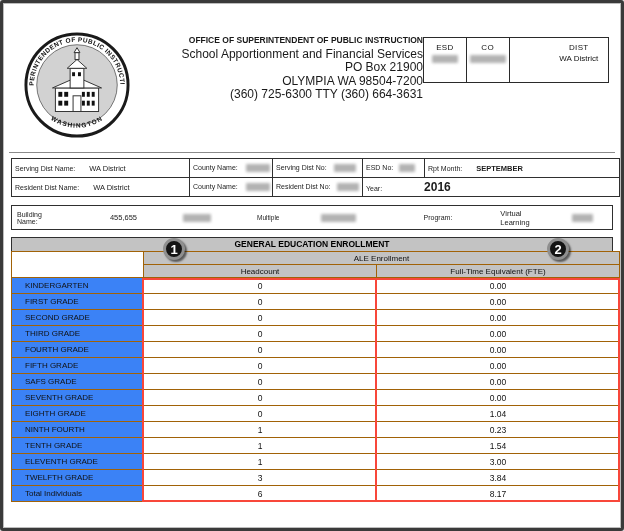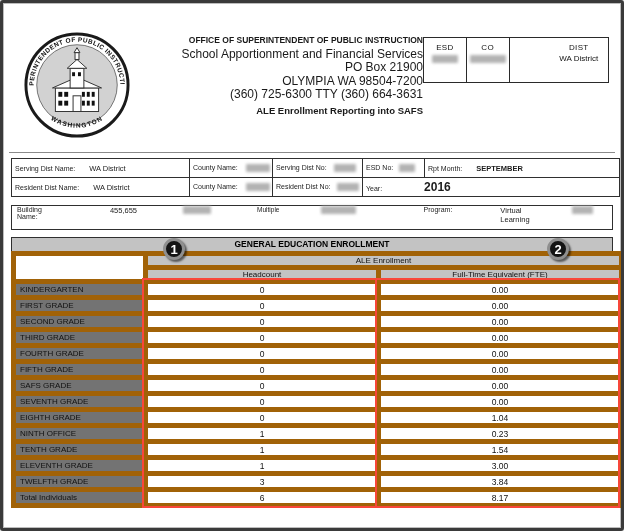--- a/index.html
+++ b/index.html
@@ -33,35 +33,35 @@
 
   
   .info-table { width:608px; margin:5px 8px 0 8px; border-collapse:collapse; table-layout:fixed; }
   .info-table td { border:1px solid #2f2f2f; height:19px; font-size:7px; color:#1c1c1c;
                    padding:1px 3px; white-space:nowrap; overflow:hidden; vertical-align:middle; }
   .info-table .fld-value { font-size:7.5px; margin-left:12px; }
   .info-table .bold { font-weight:bold; }
 
   
   .building-box { margin:8px 8px 0 8px; border:1px solid #2f2f2f; height:25px;
-                  display:flex; align-items:flex-start; font-size:7px; color:#1c1c1c; padding:0 5px;gap:34px; }
+                  display:flex; align-items:center; font-size:7px; color:#1c1c1c; padding:0 5px;gap:34px; }
   .building-box .fld-value { font-size:7.5px; }
   .building-box .tiny { font-size:6.5px; }
   .spacer { flex:1; }
 
   
   .section-bar { margin:7px 8px 0 8px; background:#c3c3c3; border:1px solid #2f2f2f;
                  border-bottom:none; text-align:center; font-weight:bold; font-size:8.5px;
                  height:14px; line-height:13px; color:#000; }
   .enroll-wrap { margin:0 8px; position:relative; }
   .enroll-table { width:608px; border-collapse:collapse; table-layout:fixed; }
-  .enroll-table td { border:5px solid #a16207; font-size:8px; color:#111; }
+  .enroll-table td { border:1px solid #a16207; font-size:8px; color:#111; }
   .enroll-table .hdr { background:#c3c3c3; text-align:center; height:13px; }
   .enroll-table .empty-hdr { background:#fff; }
-  .enroll-table .lbl { background:#737373; padding-left:4px; height:16px;margin-left:39px; }
+  .enroll-table .lbl { background:#3b82f6; padding-left:13px; height:16px;margin-left:39px; }
   .enroll-table .val { background:#fff; text-align:center; font-size:8.5px; }
 
   .red-col { position:absolute; border:2px solid #f8473a; pointer-events:none; }
   .red-col.c1 { left:131px; top:27px; width:235px; height:calc(100% - 27px); }
   .red-col.c2 { left:364px; top:27px; width:245px; height:calc(100% - 27px); }
 
   .badge { position:absolute; width:22px; height:22px; background:#141414; color:#fff;
            border:3px solid #8f8f8f; border-radius:50%; display:flex; align-items:center;
            justify-content:center; font-weight:bold; font-size:13px;
            box-shadow:2px 2px 2px rgba(0,0,0,.55); }
@@ -111,21 +111,20 @@
         <rect x="51" y="66" width="8" height="16" fill="#fff"></rect>
       </g>
     </svg>
 
     <div class="address">
       <p class="org-top">OFFICE OF SUPERINTENDENT OF PUBLIC INSTRUCTION</p>
       <p>School Apportionment and Financial Services</p>
       <p>PO Box 21900</p>
       <p>OLYMPIA WA 98504-7200</p>
       <p>(360) 725-6300 TTY (360) 664-3631</p>
-      <p class="report-title">ALE Enrollment Reporting into SAFS</p>
     </div>
 
     <div class="district-box">
       <div class="district-cell">
         <div class="cell-label">ESD</div>
         <div class="cell-value"><span class="redact" style="width:26px"></span></div>
       </div>
       <div class="district-cell">
         <div class="cell-label">CO</div>
         <div class="cell-value"><span class="redact" style="width:36px"></span></div>
@@ -260,21 +259,21 @@
         <td class="lbl">SEVENTH GRADE</td>
         <td class="val">0</td>
         <td class="val">0.00</td>
       </tr>
       <tr>
         <td class="lbl">EIGHTH GRADE</td>
         <td class="val">0</td>
         <td class="val">1.04</td>
       </tr>
       <tr>
-        <td class="lbl">NINTH OFFICE</td>
+        <td class="lbl">NINTH FOURTH</td>
         <td class="val">1</td>
         <td class="val">0.23</td>
       </tr>
       <tr>
         <td class="lbl">TENTH GRADE</td>
         <td class="val">1</td>
         <td class="val">1.54</td>
       </tr>
       <tr>
         <td class="lbl">ELEVENTH GRADE</td>

